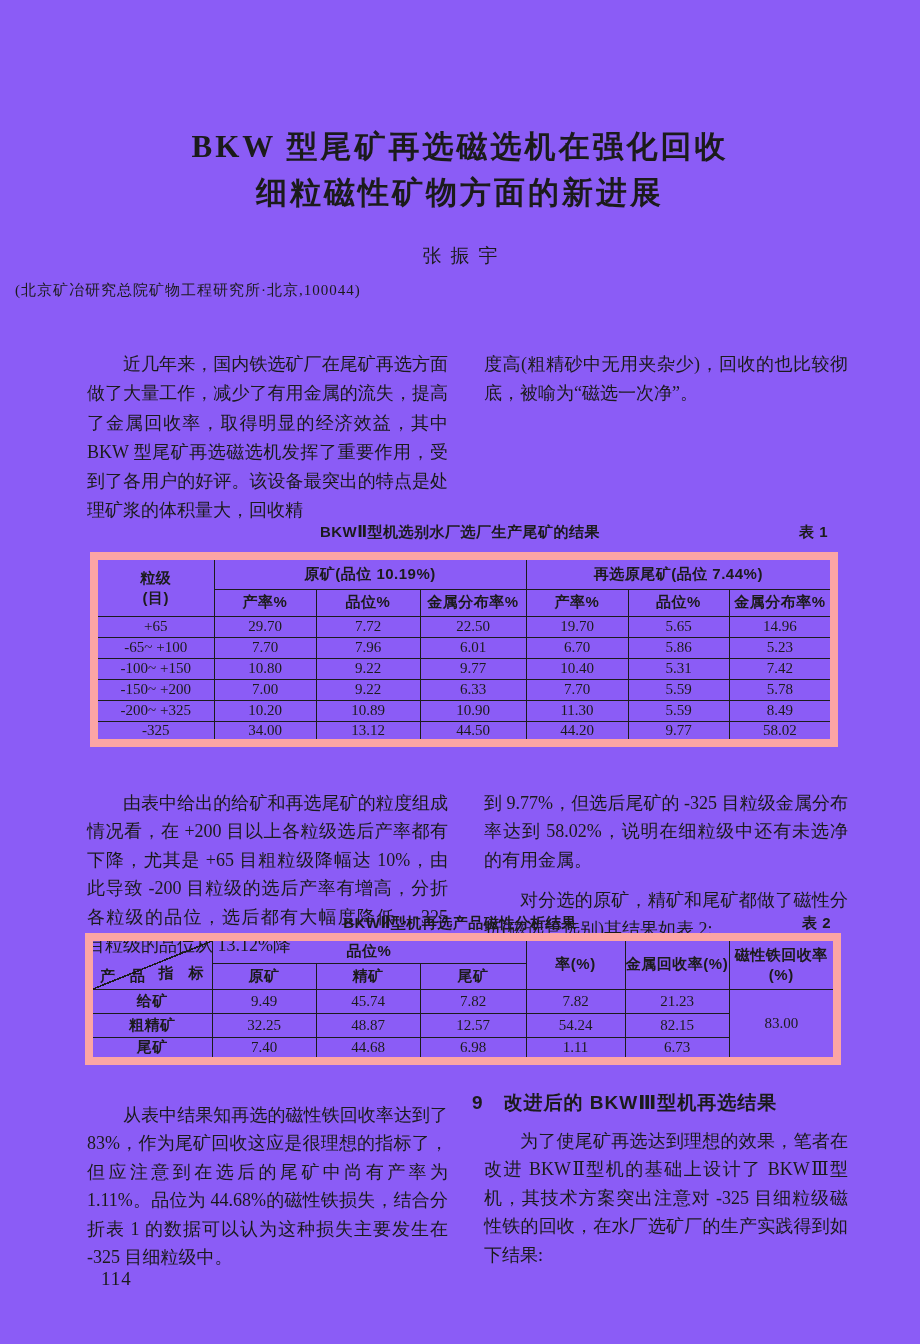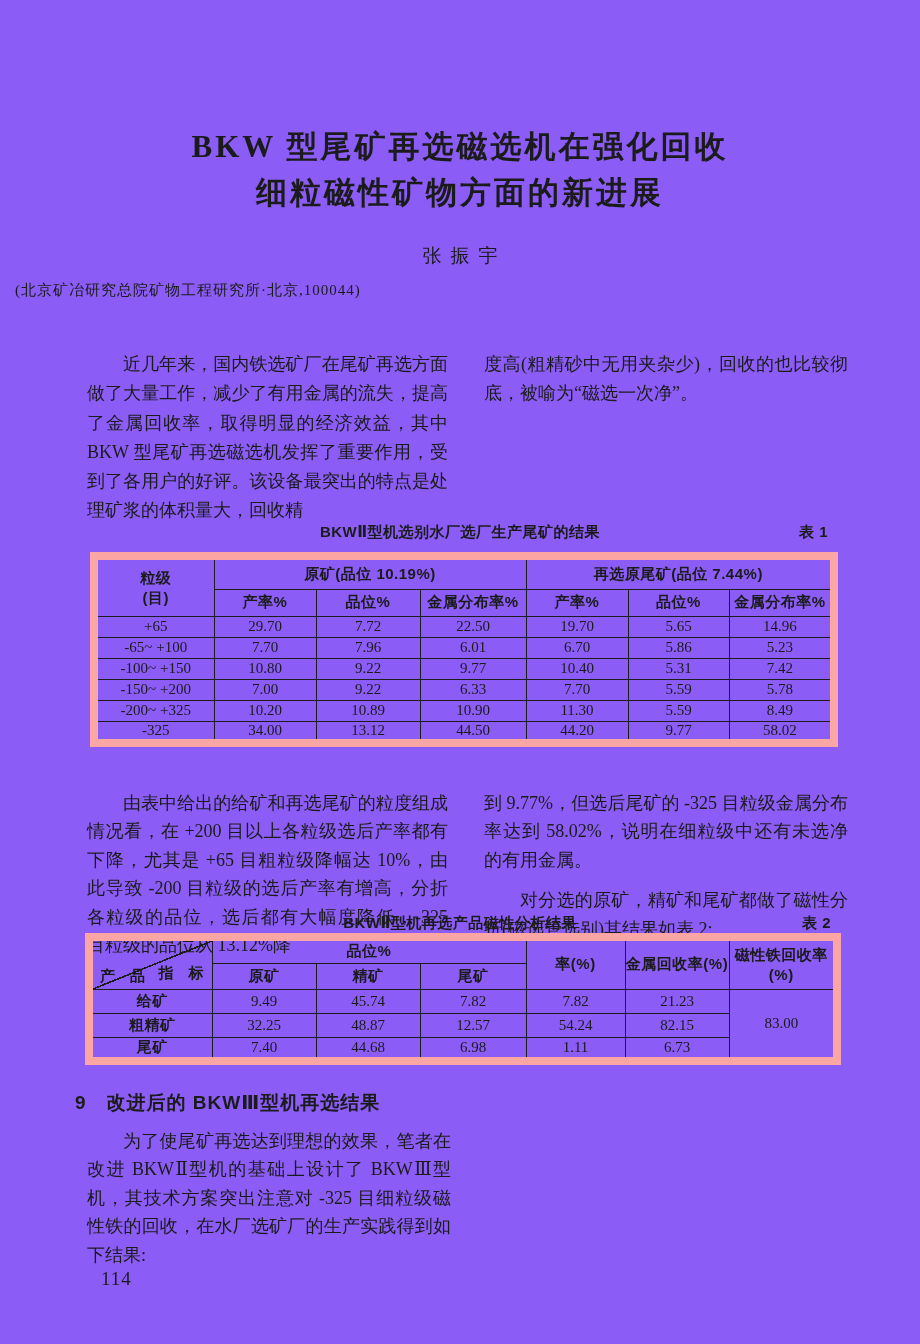--- a/index.html
+++ b/index.html
@@ -277,20 +277,23 @@
         <td>7.40</td>
         <td>44.68</td>
         <td>6.98</td>
         <td>1.11</td>
         <td>6.73</td>
       </tr>
     </tbody>
   </table>
 
   <div class="cols tight" id="row3">
+    <div class="col-l">
+      <p class="indent">从表中结果知再选的磁性铁回收率达到了 83%，作为尾矿回收这应是很理想的指标了，但应注意到在选后的尾矿中尚有产率为 1.11%。品位为 44.68%的磁性铁损失，结合分折表 1 的数据可以认为这种损失主要发生在 -325 目细粒级中。</p>
+    </div>
     <div class="col-r">
       <div class="sec-heading">9　改进后的 BKWⅢ型机再选结果</div>
       <p class="indent">为了使尾矿再选达到理想的效果，笔者在改进 BKWⅡ型机的基础上设计了 BKWⅢ型机，其技术方案突出注意对 -325 目细粒级磁性铁的回收，在水厂选矿厂的生产实践得到如下结果:</p>
     </div>
   </div>
 
   <div class="page-number">114</div>
 
 </div>
 

